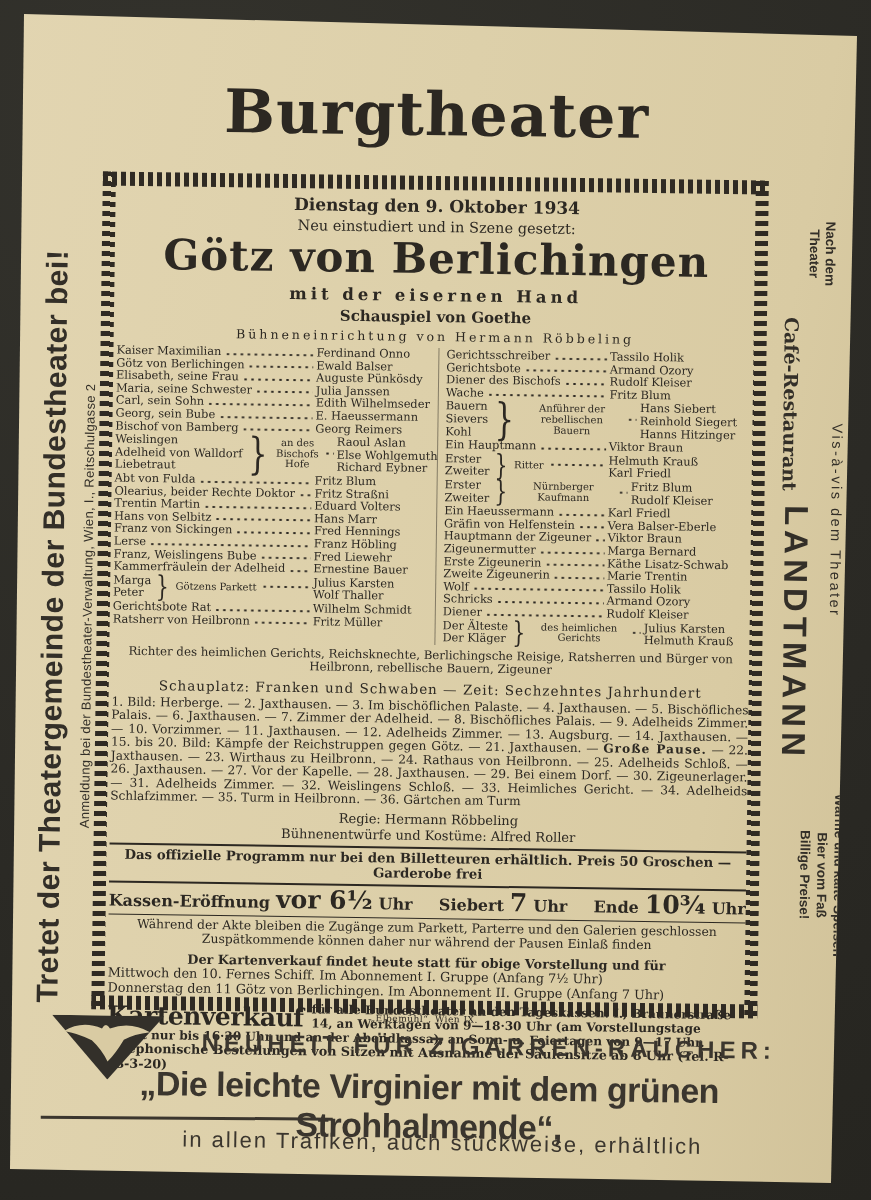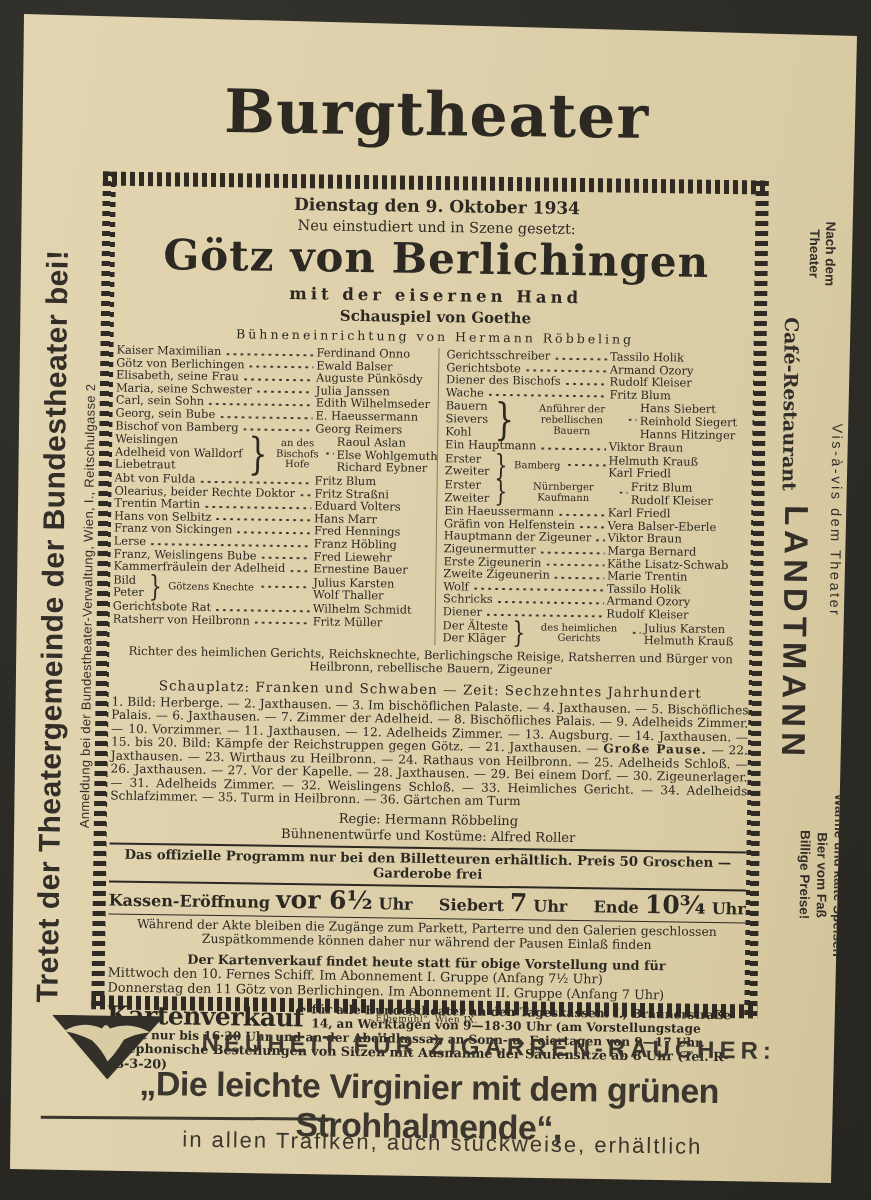--- a/index.html
+++ b/index.html
@@ -218,25 +218,25 @@
               <span class="dots"></span>
               <span class="actor">Fred Liewehr</span>
             </div>
             <div class="crow">
               <span class="role">Kammerfräulein der Adelheid</span>
               <span class="dots"></span>
               <span class="actor">Ernestine Bauer</span>
             </div>
             <div class="crow grow">
               <div class="groles">
-                <div>Bild</div>
+                <div>Marga</div>
                 <div>Peter</div>
               </div>
               <div class="gbrace" style="font-size: 29px;">}</div>
-              <div class="glabel">Götzens Knechte</div>
+              <div class="glabel">Götzens Parkett</div>
               <span class="dots"></span>
               <div class="gactors">
                 <div>Julius Karsten</div>
                 <div>Wolf Thaller</div>
               </div>
             </div>
             <div class="crow">
               <span class="role">Gerichtsbote Rat</span>
               <span class="dots"></span>
               <span class="actor">Wilhelm Schmidt</span>
@@ -287,21 +287,21 @@
               <span class="role">Ein Hauptmann</span>
               <span class="dots"></span>
               <span class="actor">Viktor Braun</span>
             </div>
             <div class="crow grow">
               <div class="groles">
                 <div>Erster</div>
                 <div>Zweiter</div>
               </div>
               <div class="gbrace" style="font-size: 29px;">}</div>
-              <div class="glabel">Bamberg</div>
+              <div class="glabel">Ritter</div>
               <span class="dots"></span>
               <div class="gactors">
                 <div>Helmuth Krauß</div>
                 <div>Karl Friedl</div>
               </div>
             </div>
             <div class="crow grow">
               <div class="groles">
                 <div>Erster</div>
                 <div>Zweiter</div>

